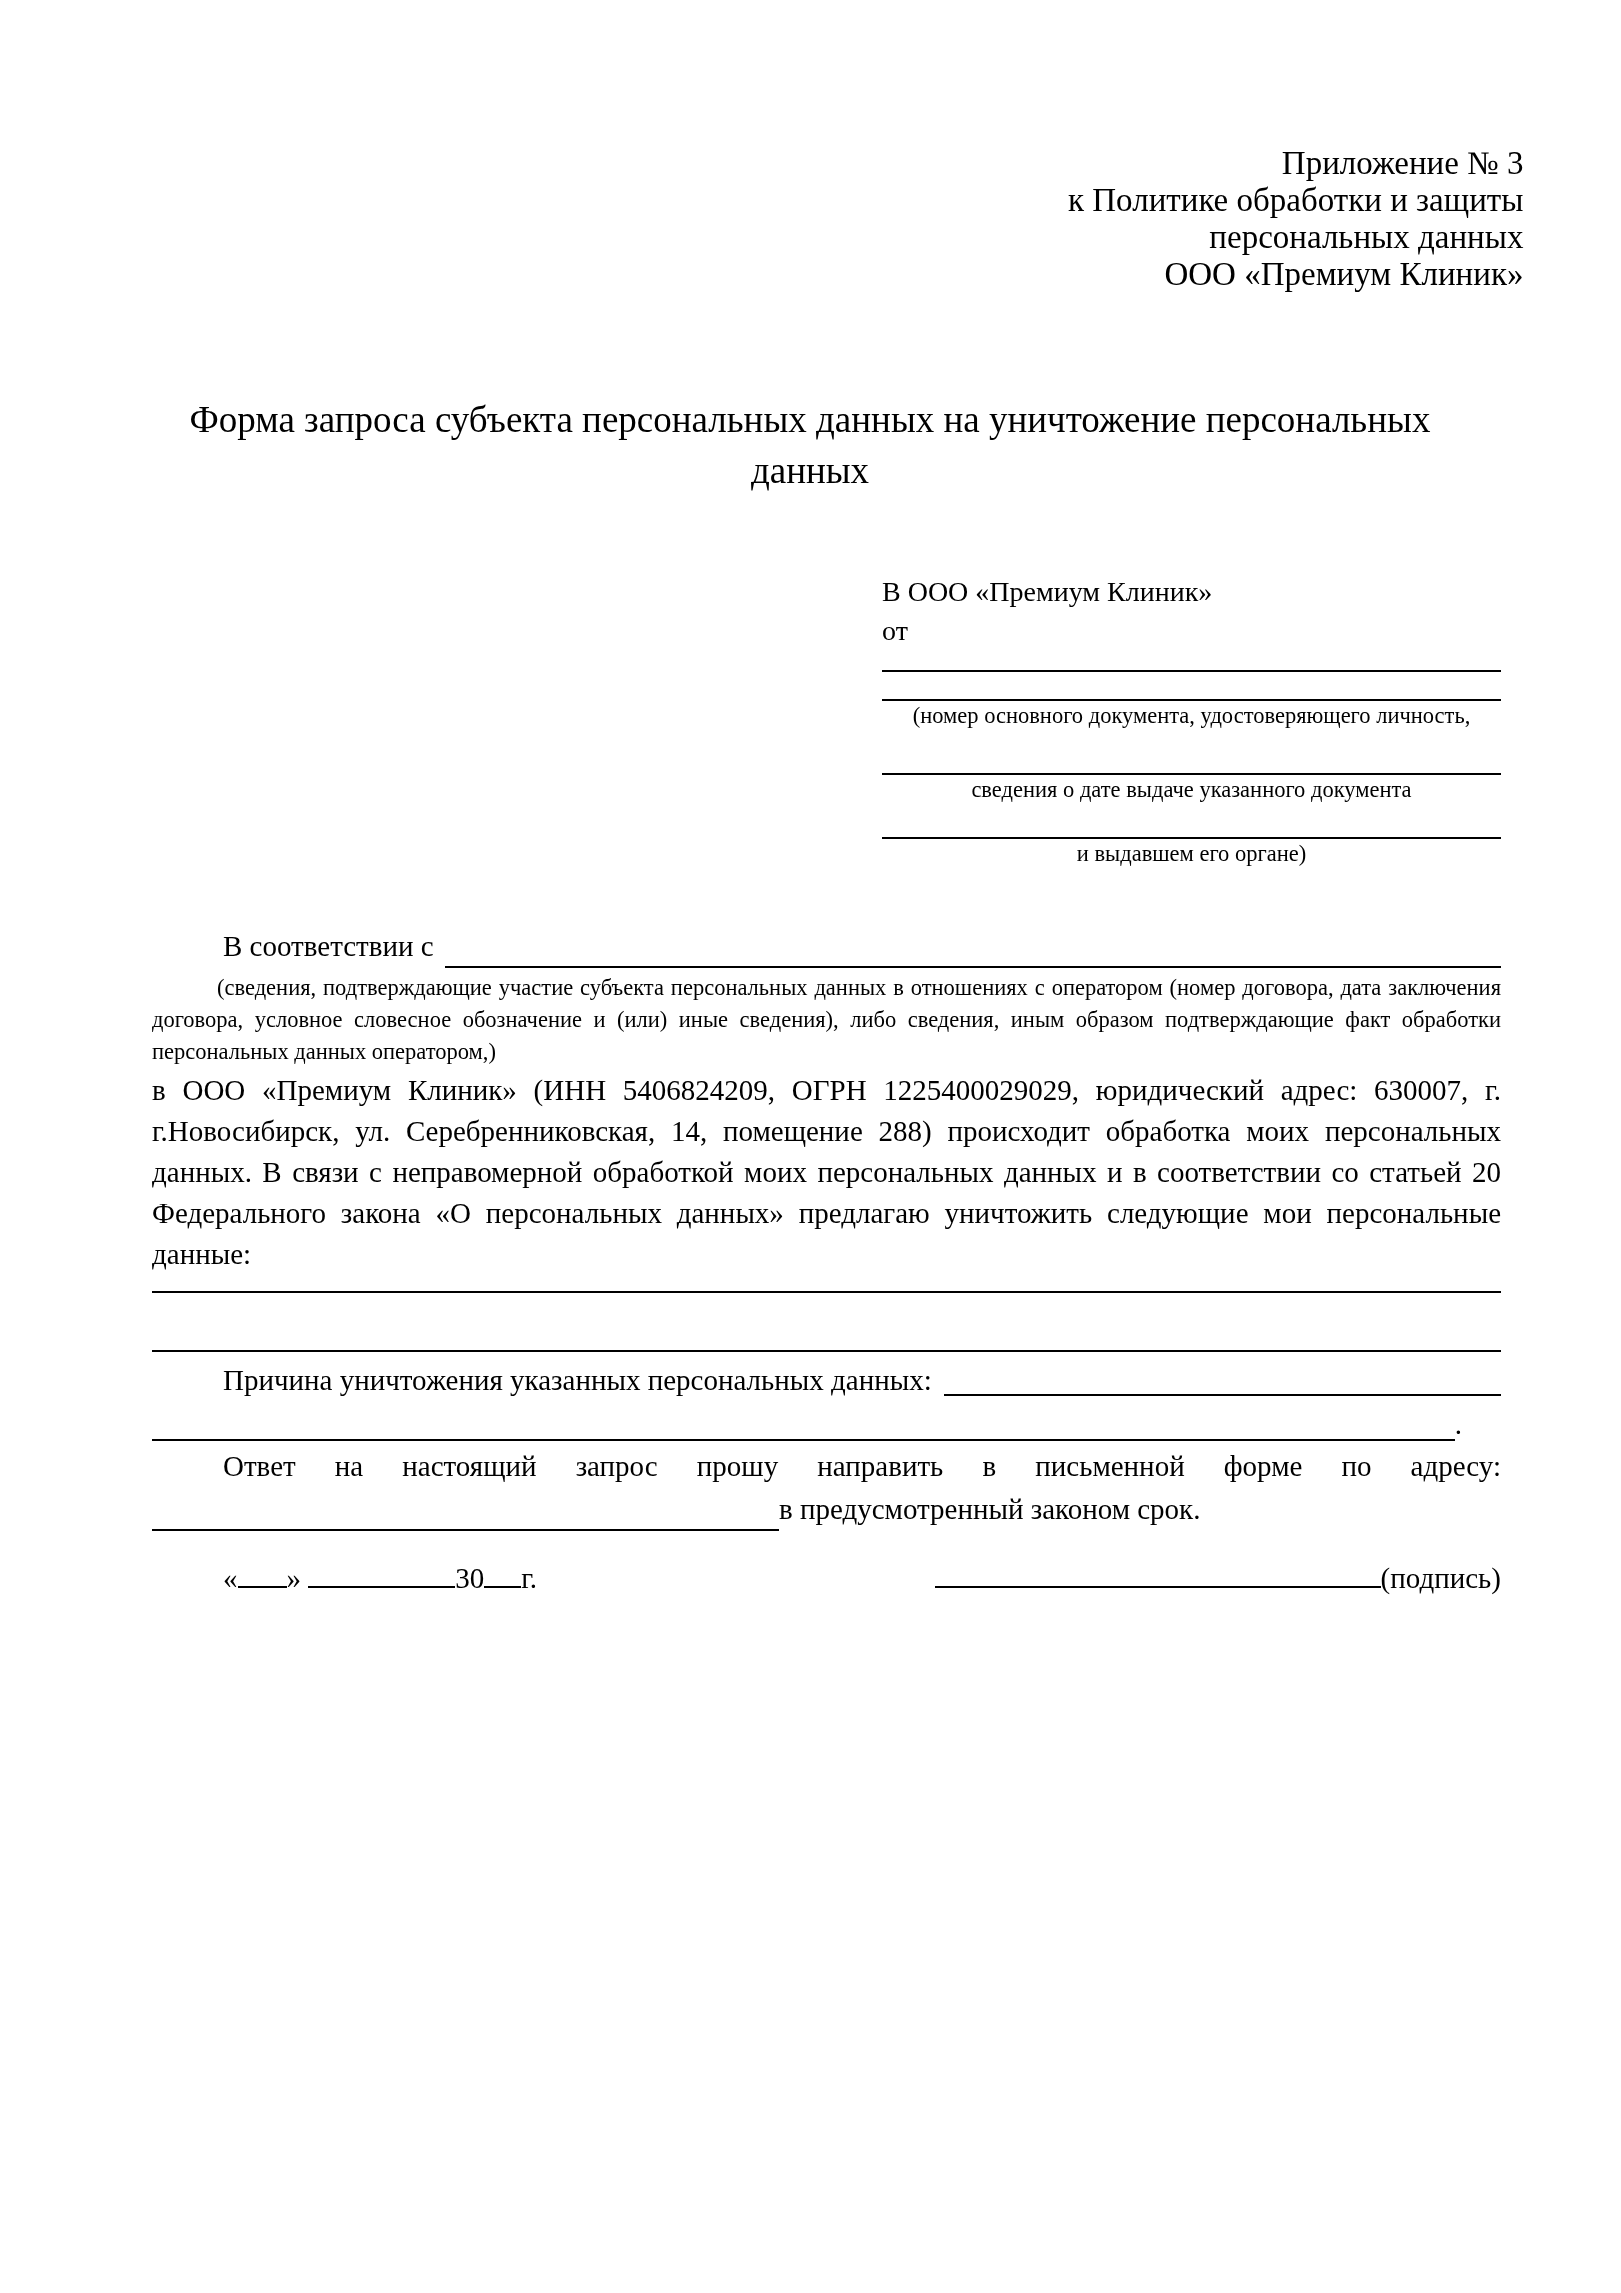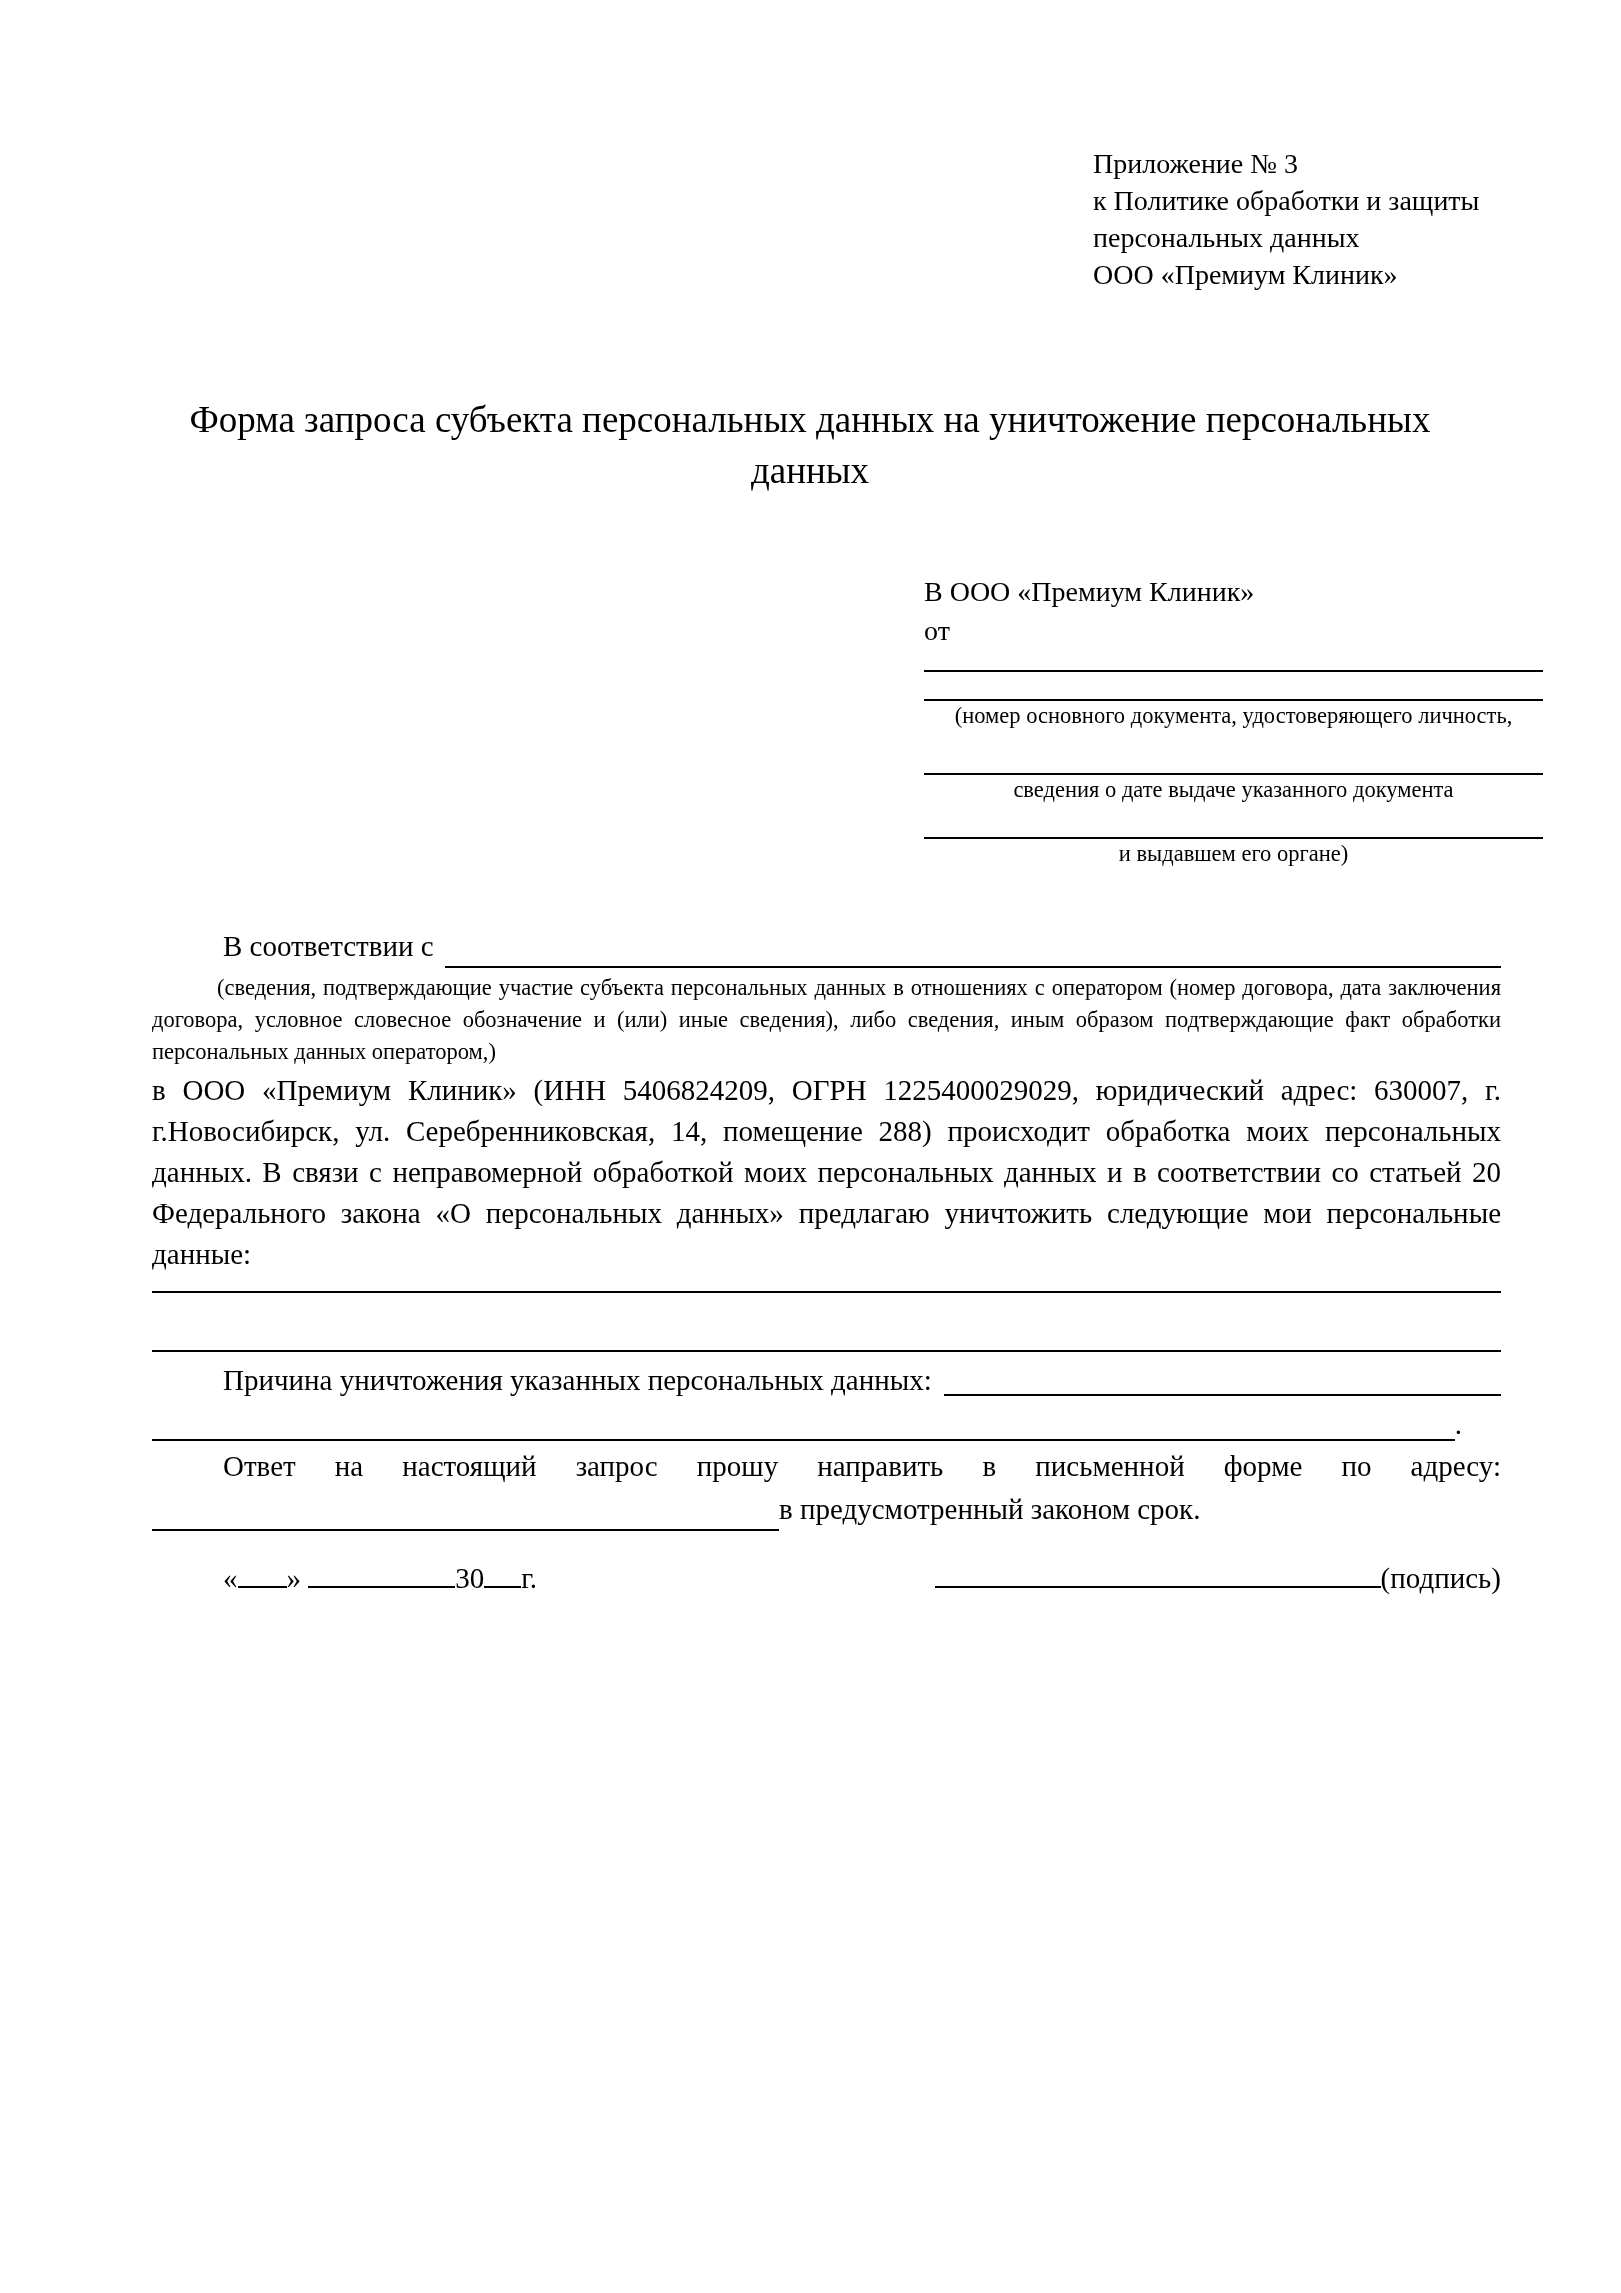--- a/index.html
+++ b/index.html
@@ -9,43 +9,43 @@
     height: 2294px;
     background: #ffffff;
     color: #000000;
     font-family: "Liberation Serif", "DejaVu Serif", serif;
     overflow: hidden;
   }
 
   
   .appendix {
     position: absolute;
-    left: 1093px;
+    left: 1068px;
     top: 145px;
-    font-size: 28px;
+    font-size: 33px;
     line-height: 37px;
-    text-align: left;
+    text-align: right;
   }
 
   
   .form-title {
     position: absolute;
     top: 394px;
     left: 173px;
     width: 1274px;
     text-align: center;
     font-weight: normal;
     font-size: 37px;
     line-height: 51px;
   }
 
   
   .addressee {
     position: absolute;
-    left: 924px;
+    left: 882px;
     top: 572px;
     width: 619px;
     font-size: 28px;
     line-height: 39px;
   }
   .addressee .rule { border-bottom: 2.9px solid #000; }
   .addressee .cap {
     font-size: 22.5px;
     line-height: 29px;
     text-align: center;

